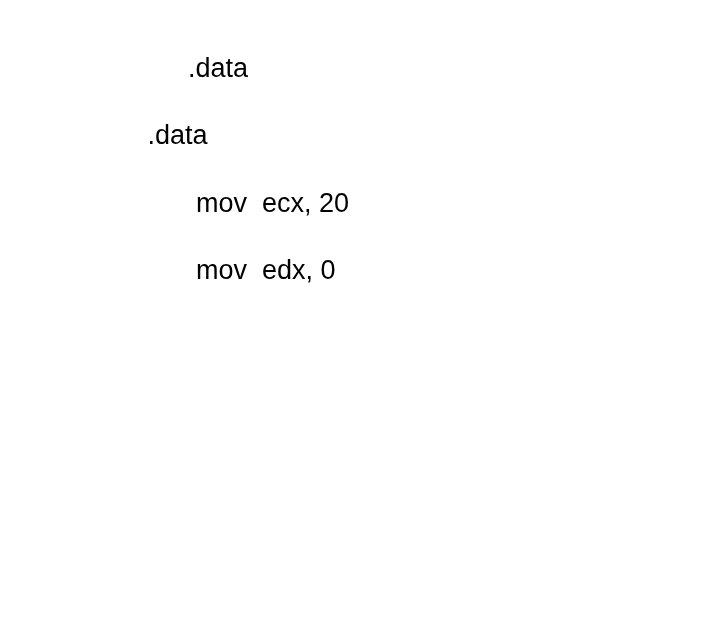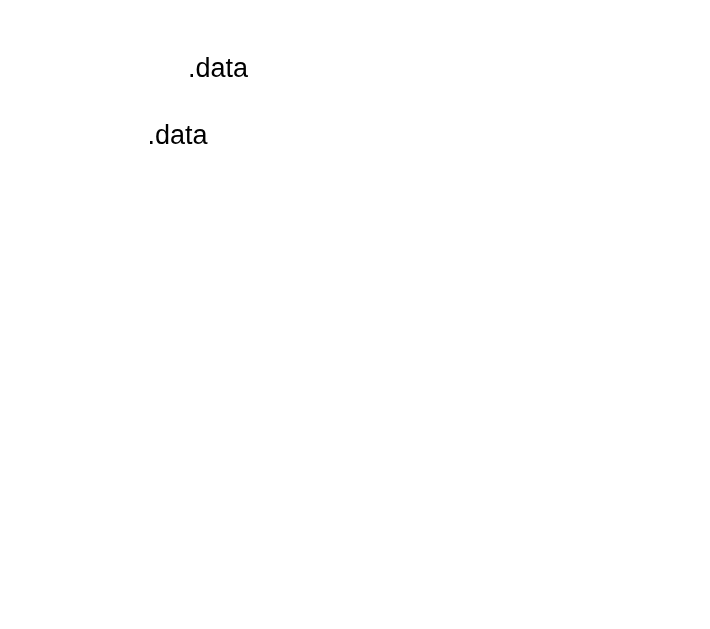--- a/index.html
+++ b/index.html
@@ -30,20 +30,22 @@
     .indent2 {
       padding-left: 56px;
     }
   </style>
 </head>
 <body>
 
 <div class="code-block">
 <span class="line indent1">.data</span>
 <span class="line"> .data</span>
+<span class="line indent2">mov  ecx, 20</span>
+<span class="line indent2">mov  edx, 0</span>
 
 
 
 
 
 
 
 
 </div>
 

